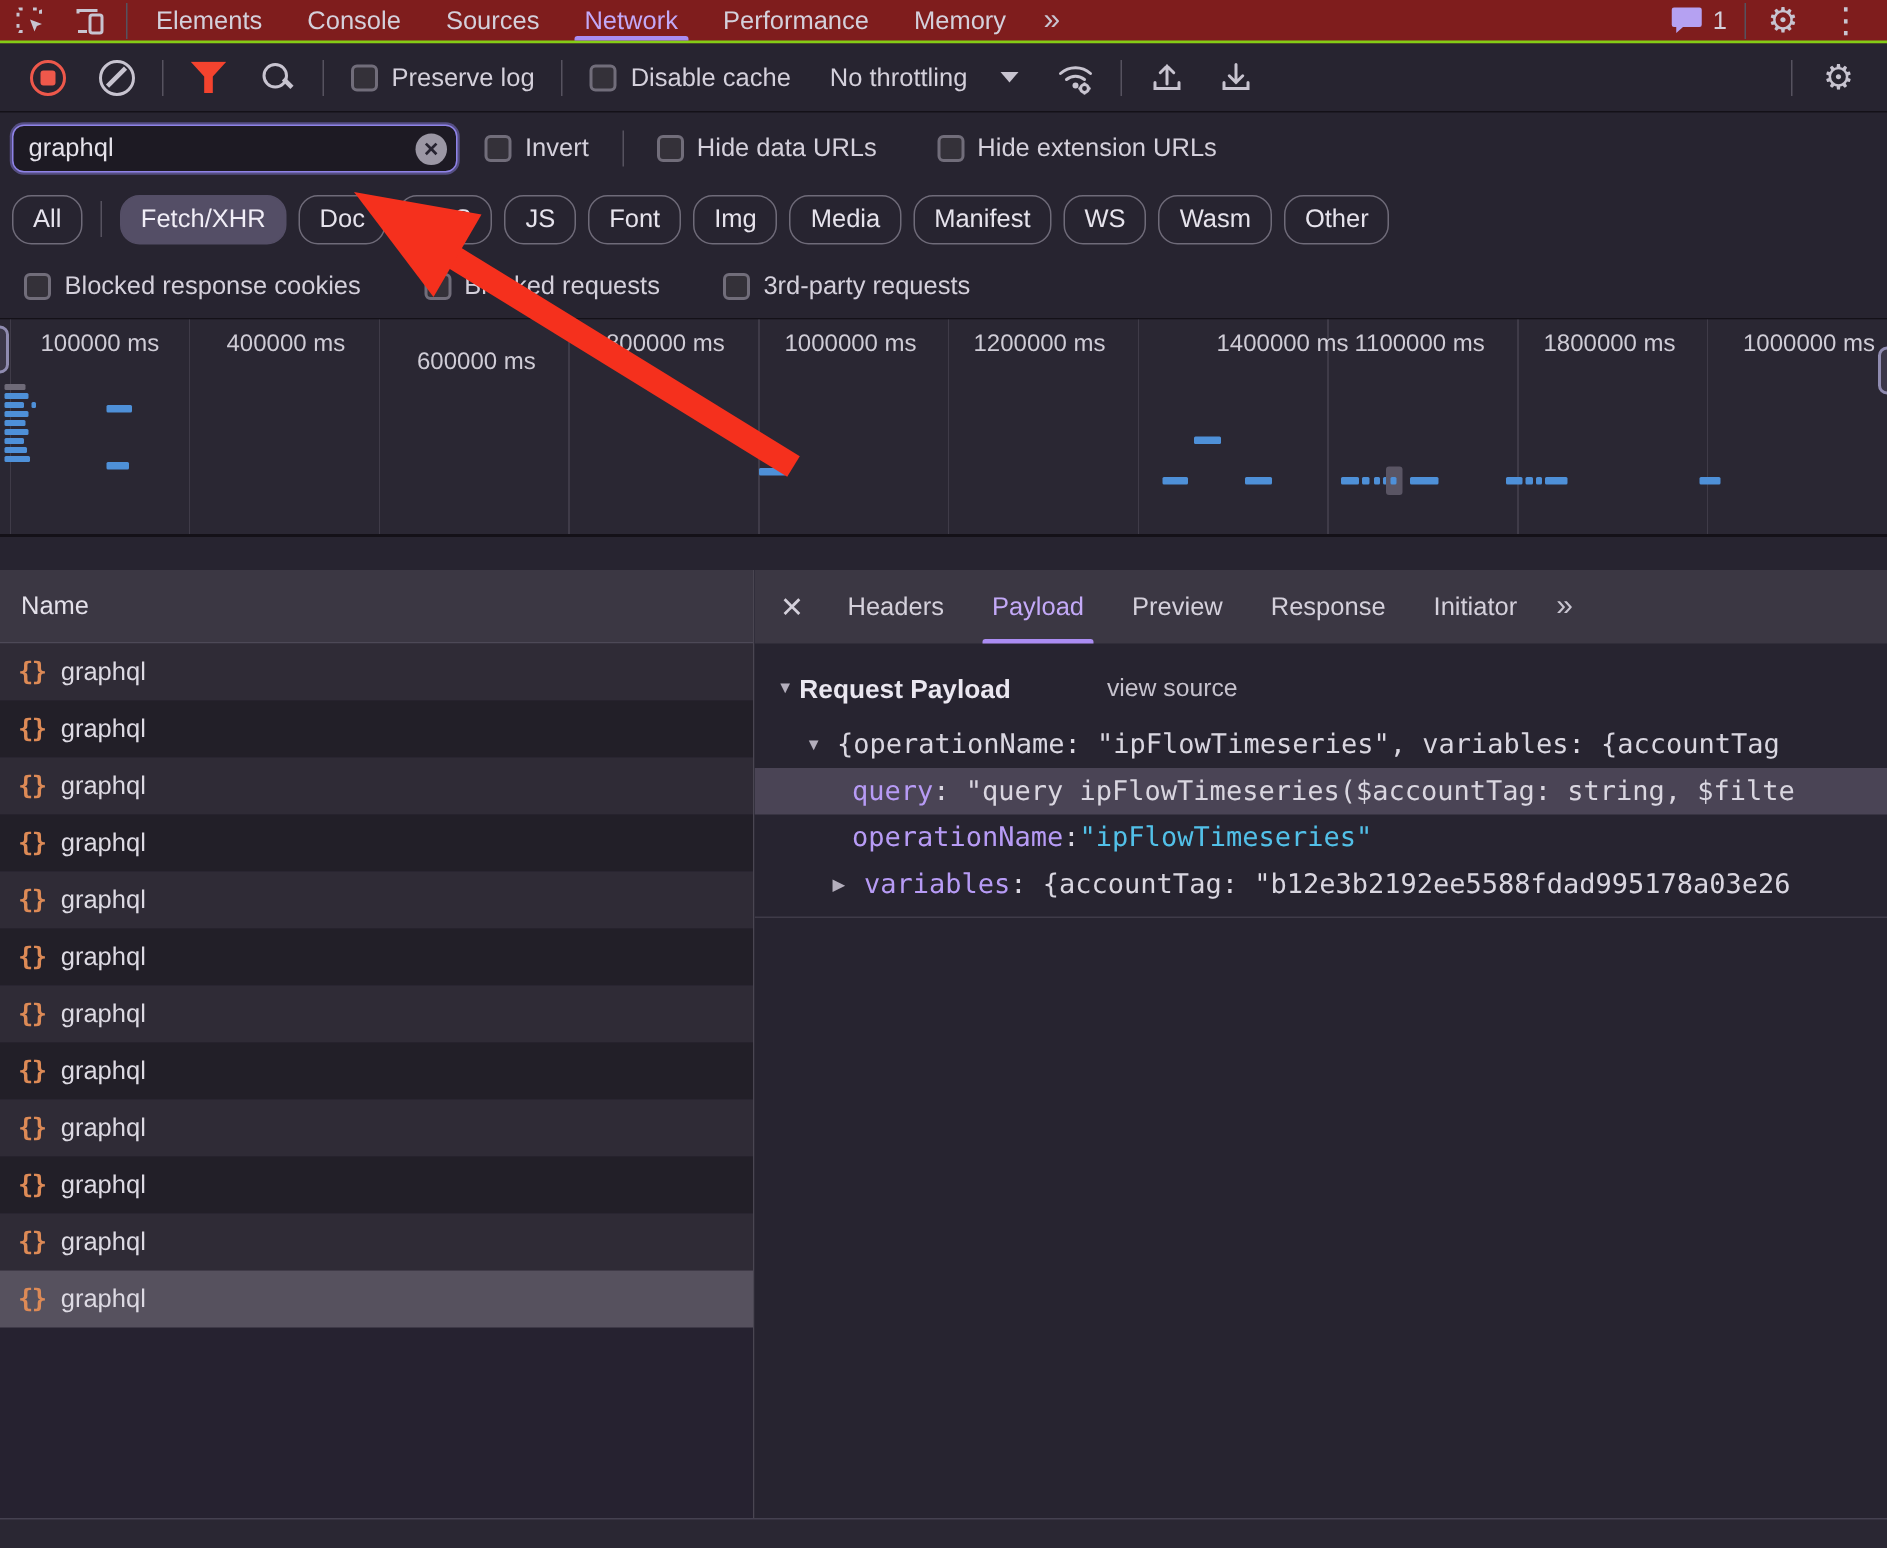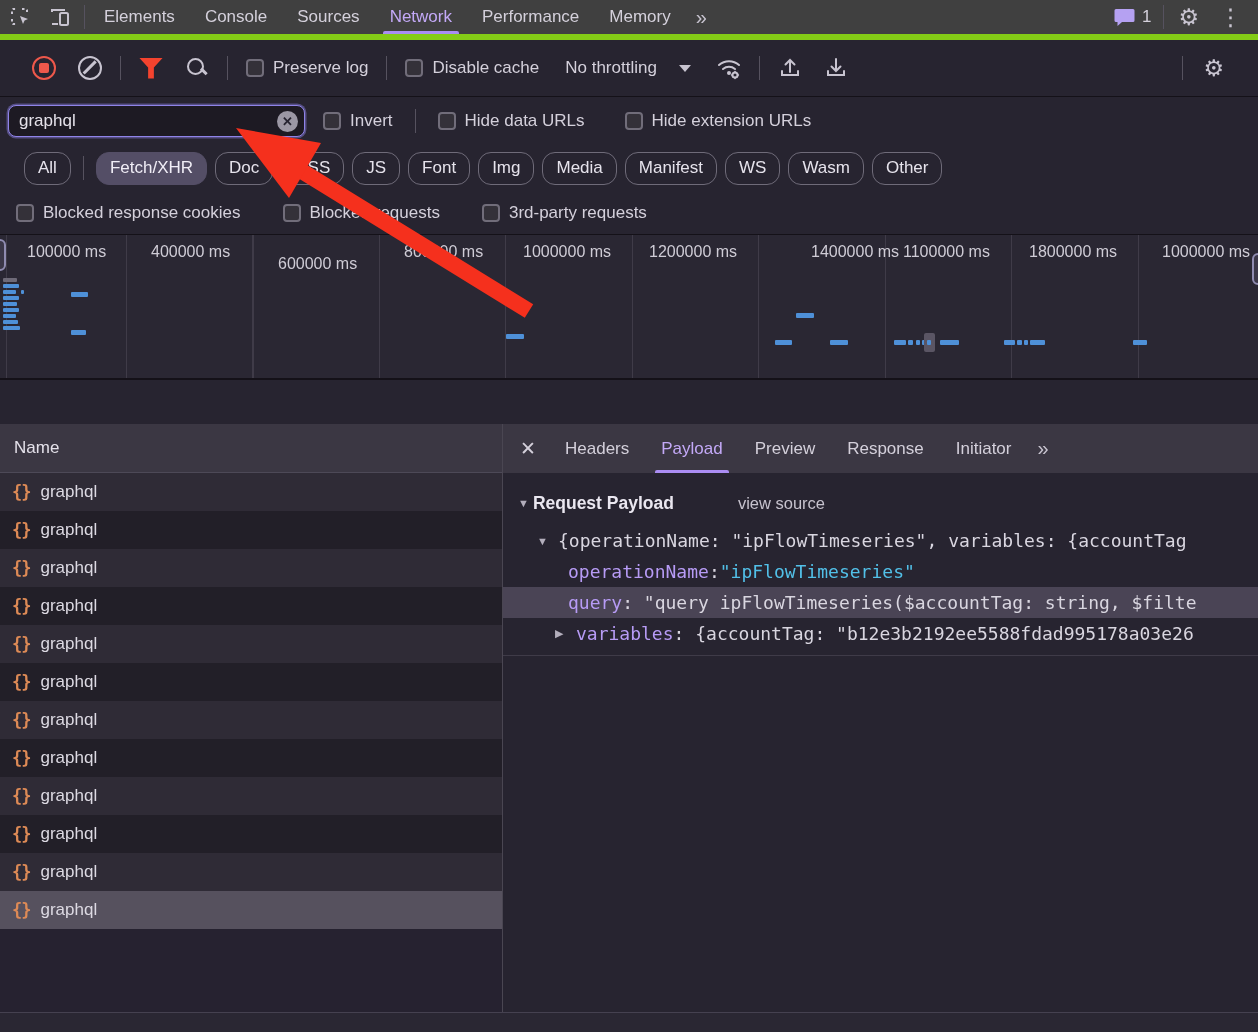--- a/index.html
+++ b/index.html
@@ -1,33 +1,33 @@
 <!DOCTYPE html>
 <html><head>
 <meta charset="utf-8">
 <style>
   * { box-sizing: border-box; margin: 0; padding: 0; }
   html,body { background:#16131a; }
   body { font-family:"Liberation Sans", sans-serif; }
   .devtools { position:relative; width:1258px; height:1032px; background:#272430; overflow:hidden; }
 
   
-  .tabbar { height:40px; background:#404040; border-bottom:6px solid #84cc16; display:flex; align-items:stretch; }
+  .tabbar { height:29px; background:#7f1d1d; border-bottom:2px solid #84cc16; display:flex; align-items:stretch; }
   .tabbar .iconbtn { display:flex; align-items:center; justify-content:center; width:40px; color:#c8c4d0; }
   .vdiv { width:1px; height:24px; background:#56525f; align-self:center; margin:0 4px; }
   .tab { padding:0 15px; display:flex; align-items:center; font-size:17px; color:#d4d0db; position:relative; cursor:default; }
   .tab.sel { color:#c3a9f7; }
   .tab.sel::after { content:""; position:absolute; left:8px; right:8px; bottom:0; height:3px; background:#a98df3; border-radius:2px 2px 0 0; }
   .chev { font-size:20px; color:#c8c4d0; display:flex; align-items:center; padding:0 10px; letter-spacing:-2px;}
   .tabbar-right { margin-left:auto; display:flex; align-items:center; padding-right:6px; }
   .issues { display:flex; align-items:center; gap:7px; font-size:17px; color:#d4d0db; padding:0 8px; }
   .glyphbtn { font-size:23px; color:#c8c4d0; padding:0 10px; display:flex; align-items:center; }
 
   
-  .nettoolbar { height:57px; background:#272430; border-bottom:1px solid #141118; display:flex; align-items:center; padding:0 24px; gap:6px; }
+  .nettoolbar { height:46px; background:#272430; border-bottom:1px solid #141118; display:flex; align-items:center; padding:0 12px; gap:6px; }
   .recbtn { width:24px; height:24px; border:2.5px solid #ee584b; border-radius:50%; margin:0 8px; position:relative; }
   .recbtn::after { content:""; position:absolute; left:50%; top:50%; width:10px; height:10px; transform:translate(-50%,-50%); background:#ee584b; border-radius:2px; }
   .clearbtn { width:24px; height:24px; border:2.5px solid #c8c4d0; border-radius:50%; margin:0 8px; position:relative; }
   .clearbtn::after { content:""; position:absolute; left:1px; top:8px; width:17px; height:2.5px; background:#c8c4d0; transform:rotate(-45deg); }
   .funnel { width:24px; height:21px; margin:0 8px; background:#f4432e; clip-path:polygon(0 0,100% 0,62% 48%,62% 100%,38% 100%,38% 48%); }
   .searchico { width:24px; height:24px; position:relative; margin:0 8px; }
   .searchico::before { content:""; position:absolute; left:2px; top:2px; width:13px; height:13px; border:2.5px solid #c8c4d0; border-radius:50%; }
   .searchico::after { content:""; position:absolute; left:15px; top:14px; width:8px; height:2.5px; background:#c8c4d0; transform:rotate(45deg); }
   .cbrow { display:flex; align-items:center; gap:9px; padding:0 8px; }
   .cb { width:18px; height:18px; border:2px solid #716d7a; border-radius:4px; background:#343139; flex:none; }
@@ -38,38 +38,38 @@
   .svgico svg { stroke:#c8c4d0; fill:none; stroke-width:2; stroke-linecap:round; }
   .nettoolbar .spacer { flex:1; }
 
   
   .filterrow { height:48px; display:flex; align-items:center; padding:0 8px; gap:10px; }
   .filterbox { width:297px; height:32px; background:#1d1a23; border:1px solid #8f83e8; box-shadow:0 0 0 1.5px rgba(143,131,232,.45); border-radius:8px; display:flex; align-items:center; padding:0 6px 0 10px; }
   .filterbox input { flex:1; background:transparent; border:none; outline:none; color:#e5e2ea; font-size:17px; font-family:"Liberation Sans",sans-serif; }
   .clear-x { width:21px; height:21px; border-radius:50%; background:#9b97a4; color:#262330; font-size:13px; font-weight:bold; display:flex; align-items:center; justify-content:center; flex:none; }
 
   
-  .chiprow { height:46px; display:flex; align-items:center; padding:0 24px; gap:8px; }
+  .chiprow { height:46px; display:flex; align-items:center; padding:0 8px; gap:8px; }
   .chip { height:33px; display:flex; align-items:center; padding:0 13px; border:1.5px solid #6f6b79; border-radius:13px; color:#e6e3ec; font-size:17px; white-space:nowrap; }
   .chip.sel { background:#544e66; border-color:#544e66; color:#f0edf6; }
 
   
   .optrow { height:44px; display:flex; align-items:center; padding:0 8px; gap:26px; border-bottom:1px solid #141118; }
 
   
   .timeline { position:relative; height:145px; background:#2a2733; border-bottom:2px solid #141118; overflow:hidden;
     background-image:repeating-linear-gradient(90deg,#3f3b48 0,#3f3b48 1px,transparent 1px,transparent 126.5px);
     background-position:126px 0; }
   .tick { position:absolute; top:8px; font-size:16px; color:#cfccd6; white-space:nowrap; }
   .tbar { position:absolute; border-radius:1px; }
   .tbar-sel { position:absolute; background:#5a5564; border-radius:2px; }
   .tl-handle { position:absolute; width:12px; height:32px; border:2px solid #8f8bb0; background:#3b3748; border-radius:6px; }
 
   
-  .panels { position:absolute; top:380px; left:0; right:0; bottom:0; display:flex;margin-top:44px; }
+  .panels { position:absolute; top:380px; left:0; right:0; bottom:0; display:flex; }
   .leftpanel { width:503px; flex:none; border-right:1px solid #4a4652; background:#262230; display:flex; flex-direction:column; }
   .namehdr { height:49px; background:#3b3743; border-bottom:1px solid #4d4957; display:flex; align-items:center; padding-left:14px; font-size:17px; color:#e4e1ea; flex:none; }
   .req-row { height:38px; display:flex; align-items:center; gap:10px; padding-left:12px; font-size:17px; color:#dddae3; }
   .req-row:nth-child(odd) { background:#2f2b36; }
   .req-row:nth-child(even) { background:#221f28; }
   .req-row.sel { background:#56515e; }
   .braces { font-family:"DejaVu Sans Mono",monospace; font-weight:bold; font-size:17px; color:#dd8a56; letter-spacing:-1px; }
 
   .rightpanel { flex:1; background:#272430; display:flex; flex-direction:column; overflow:hidden; }
   .dtabs { height:49px; background:#3b3743; display:flex; align-items:stretch; padding-left:4px; flex:none; }
@@ -350,31 +350,31 @@
         <div class="pl-title">
           <span class="tri">▼</span>
           <b>Request Payload</b>
           <span class="viewsrc">view source</span>
         </div>
         <div class="pl-lines">
             <div class="pl-line" style="padding-left: 34px;">
               <span class="pl-marker">▼</span>
               <span class="tok-plain">{operationName: "ipFlowTimeseries", variables: {accountTag</span>
             </div>
+            <div class="pl-line hl" style="padding-left: 44px;">
+              <span class="pl-marker"></span>
+              <span class="tok-key">query</span>
+              <span class="tok-plain">: "query ipFlowTimeseries($accountTag: string, $filte</span>
+            </div>
             <div class="pl-line" style="padding-left: 44px;">
               <span class="pl-marker"></span>
               <span class="tok-key">operationName</span>
               <span class="tok-plain">: </span>
               <span class="tok-str">"ipFlowTimeseries"</span>
             </div>
-            <div class="pl-line hl" style="padding-left: 44px;">
-              <span class="pl-marker"></span>
-              <span class="tok-key">query</span>
-              <span class="tok-plain">: "query ipFlowTimeseries($accountTag: string, $filte</span>
-            </div>
             <div class="pl-line" style="padding-left: 52px;">
               <span class="pl-marker">▶</span>
               <span class="tok-key">variables</span>
               <span class="tok-plain">: {accountTag: "b12e3b2192ee5588fdad995178a03e26</span>
             </div>
           </div>
         <div class="pl-divider"></div>
       </div>
     </div>
   </div>

